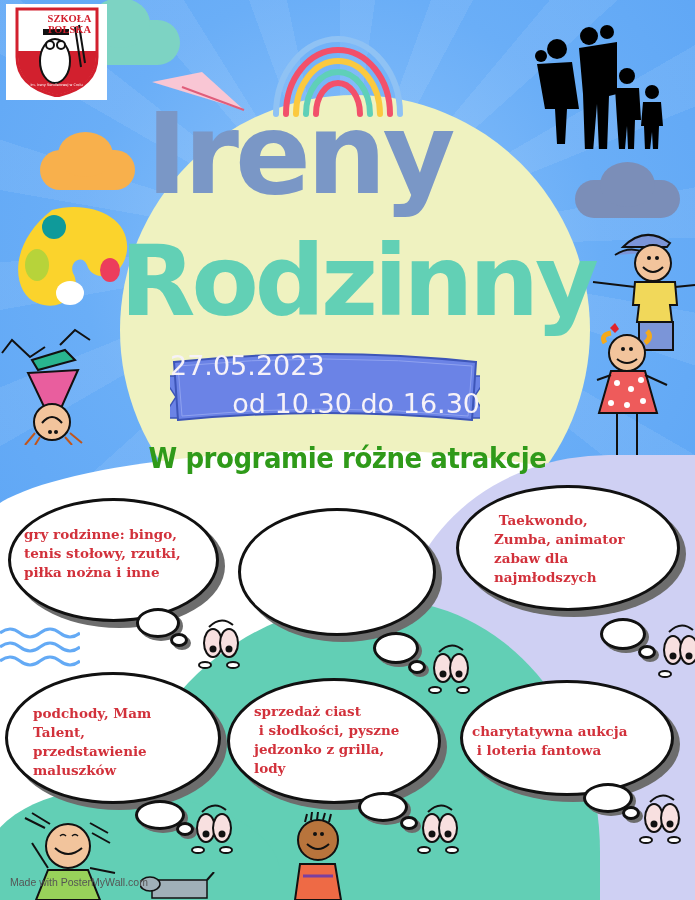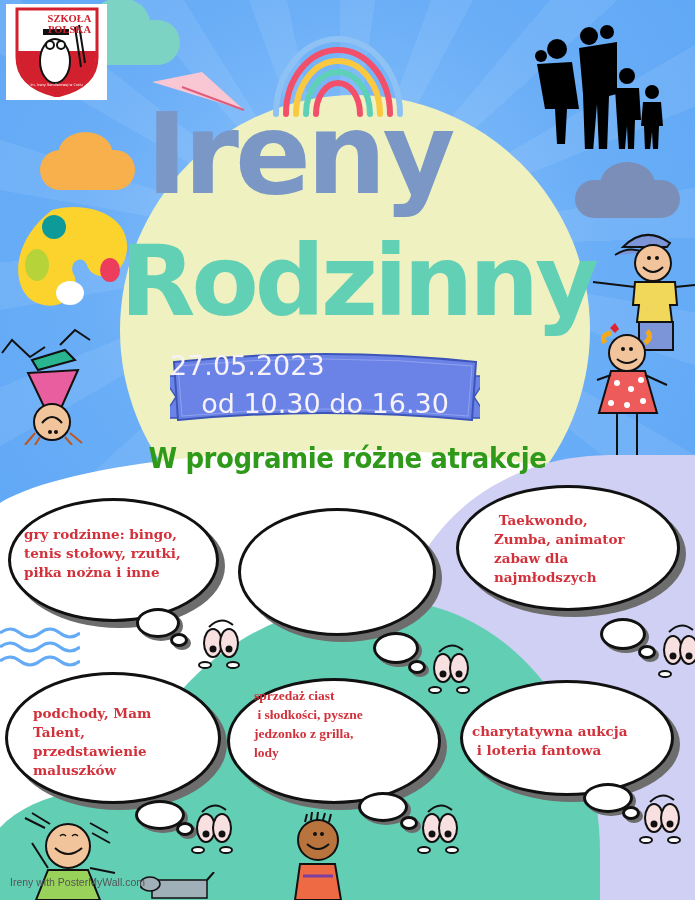--- a/index.html
+++ b/index.html
@@ -22,21 +22,21 @@
   .logo-title{position:absolute;left:2px;top:6px;width:80px;text-align:center;font-family:"Liberation Serif",serif;font-weight:bold;font-size:10.5px;color:#d2202e;letter-spacing:0;margin-left:13px;}
   .logo-sub{position:absolute;left:8px;top:76px;width:68px;text-align:center;font-size:3.5px;color:#fff;}
   .rainbow{position:absolute;left:268px;top:14px;}
   .plane{position:absolute;left:152px;top:62px;}
   .family{position:absolute;left:527px;top:14px;}
   .title1{position:absolute;left:146px;top:98px;font-family:"DejaVu Sans",sans-serif;font-weight:bold;font-size:112px;line-height:112px;color:#7a97c6;letter-spacing:-4px;}
   .title2{position:absolute;left:120px;top:232px;font-family:"DejaVu Sans",sans-serif;font-weight:bold;font-size:98px;line-height:98px;color:#62d0b5;letter-spacing:-4px;text-align:right;}
   .banner{position:absolute;left:170px;top:348px;width:310px;height:84px;}
   .banner svg{position:absolute;inset:0;}
   .date{position:absolute;left:0;top:2px;width:310px;text-align:left;font-family:"DejaVu Sans",sans-serif;font-size:27px;color:#f6f2f8;}
-  .time{position:absolute;left:0;top:40px;width:310px;text-align:center;font-family:"DejaVu Sans",sans-serif;font-size:27px;color:#f6f2f8;}
+  .time{position:absolute;left:0;top:40px;width:310px;text-align:right;font-family:"DejaVu Sans",sans-serif;font-size:27px;color:#f6f2f8;}
   .lower-bg{position:absolute;left:-20px;top:450px;width:740px;height:470px;background:#fff;border-radius:60% 60% 0 0/20% 28% 0 0;}
   .blob-green{position:absolute;left:120px;top:600px;width:480px;height:420px;background:#62cfb5;border-radius:55% 45% 0 0/60% 60% 0 0;}
   .blob-lav{position:absolute;left:400px;top:455px;width:360px;height:460px;background:#cfd0f3;border-radius:58% 0 0 0/40% 0 0 0;}
   .blob-green2{position:absolute;left:-20px;top:790px;width:300px;height:140px;background:#62cfb5;border-radius:40% 60% 0 0/60% 60% 0 0;}
   .subtitle{position:absolute;left:90px;top:442px;width:515px;text-align:center;font-family:"DejaVu Sans",sans-serif;font-weight:bold;font-size:28px;color:#2f9a19;letter-spacing:-0.5px;transform:scaleX(0.93);}
   .bubble{position:absolute;background:#fff;border:3px solid #111;border-radius:50%;box-shadow:6px 6px 0 #6d6d6d;}
   .btext{position:absolute;font-family:"DejaVu Serif",serif;font-weight:bold;font-size:13.5px;line-height:19px;color:#d2313b;white-space:pre;}
   .tail{position:absolute;background:#fff;border:3px solid #111;border-radius:50%;box-shadow:3px 3px 0 #6d6d6d;}
   .eyes{position:absolute;}
   .waves{position:absolute;left:0;top:625px;}
@@ -198,21 +198,21 @@
   <div class="tail" style="left:135px;top:800px;width:44px;height:24px;"></div>
   <div class="tail" style="left:176px;top:822px;width:12px;height:8px;"></div>
   <div class="btext" style="left:33px;top:704px;">podchody, Mam
 Talent,
 przedstawienie
 maluszków</div>
 
   <div class="bubble" style="left:227px;top:678px;width:208px;height:120px;"></div>
   <div class="tail" style="left:358px;top:792px;width:44px;height:24px;"></div>
   <div class="tail" style="left:400px;top:816px;width:12px;height:8px;"></div>
-  <div class="btext" style="left:254px;top:686px;font-family:Liberation Serif, serif;">sprzedaż ciast
+  <div class="btext" style="left:254px;top:702px;">sprzedaż ciast
  i słodkości, pyszne
 jedzonko z grilla,
 lody</div>
 
   <div class="bubble" style="left:460px;top:680px;width:208px;height:110px;"></div>
   <div class="tail" style="left:583px;top:783px;width:44px;height:24px;"></div>
   <div class="tail" style="left:622px;top:806px;width:12px;height:8px;"></div>
   <div class="btext" style="left:472px;top:710px;margin-top:12px;">charytatywna aukcja
  i loteria fantowa</div>
 
@@ -289,14 +289,14 @@
   <svg class="figure" style="left:285px;top:812px" width="70" height="88" viewBox="0 0 70 88">
     <path d="M20 10 L22 2 M26 8 L27 0 M32 8 L33 0 M38 8 L40 1 M44 10 L46 2" stroke="#111" stroke-width="2"></path>
     <circle cx="33" cy="28" r="20" fill="#b8743c" stroke="#111" stroke-width="2"></circle>
     <path d="M22 32 Q33 42 44 32" fill="none" stroke="#111" stroke-width="2"></path>
     <circle cx="30" cy="22" r="2" fill="#111"></circle>
       <circle cx="37" cy="22" r="2" fill="#111"></circle>
     <polygon points="15,52 50,52 56,88 10,88" fill="#ee6a45" stroke="#111" stroke-width="2"></polygon>
     <line x1="18" y1="64" x2="48" y2="64" stroke="#7a3fa0" stroke-width="3"></line>
   </svg>
 
-  <div class="watermark">Ireny with PosterMyWall.com</div>
+  <div class="watermark">Made with PosterMyWall.com</div>
 </div>
 
 </body></html>

